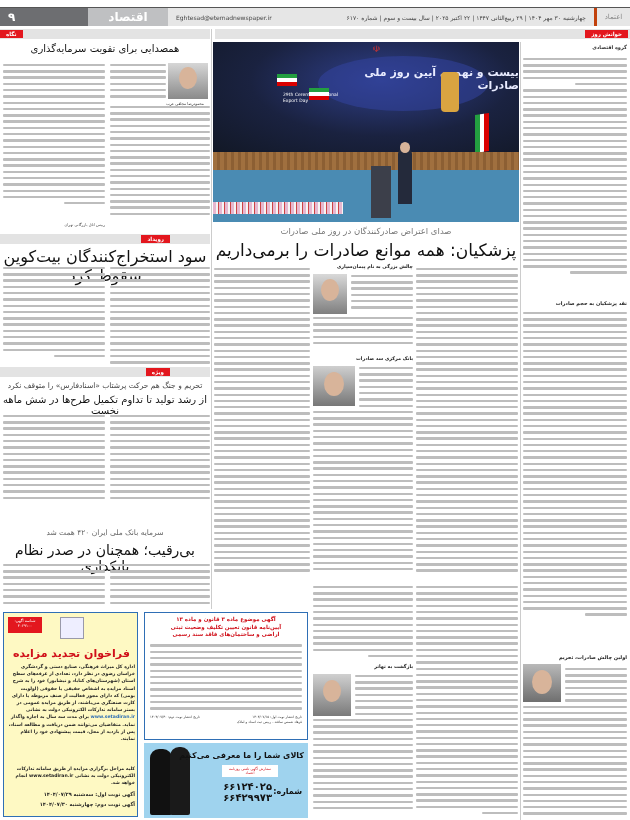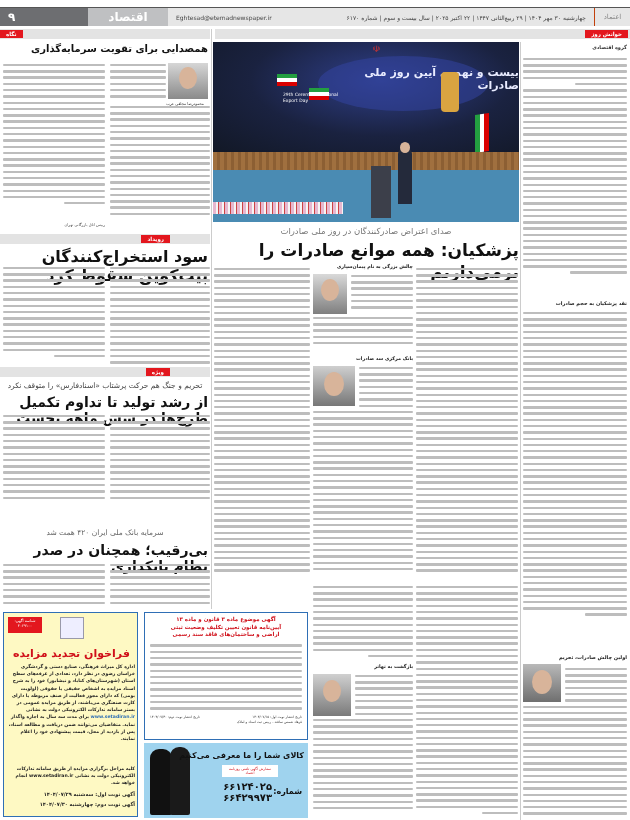--- a/index.html
+++ b/index.html
@@ -4,26 +4,26 @@
 <style>
 *{box-sizing:border-box;margin:0;padding:0}
 html,body{width:630px;height:820px;overflow:hidden;background:#fff}
 body{font-family:"DejaVu Sans",sans-serif;color:#222;position:relative;direction:rtl}
 .abs{position:absolute}
 .topline{left:0;top:0;width:630px;height:8px;background:#fff;border-bottom:1px solid #555}
 .header{left:0;top:8px;width:630px;height:18px;display:flex;direction:ltr}
 .hdr-page{width:88px;background:#6d6e71;color:#fff;font-weight:bold;font-size:12px;display:flex;align-items:center;padding-left:8px}
 .hdr-section{width:80px;background:#bfc0c2;color:#fff;font-weight:bold;font-size:12px;display:flex;align-items:center;justify-content:center}
 .hdr-mid{flex:1;background:#e6e6e6;display:flex;align-items:center;justify-content:space-between;padding:0 8px;font-size:6px;color:#444}
-.hdr-logo{width:36px;background:#e6e6e6;border-left:1px solid #c2410c;display:flex;align-items:center;justify-content:center;font-size:7px;color:#888}
+.hdr-logo{width:36px;background:#e6e6e6;border-left:3px solid #c2410c;display:flex;align-items:center;justify-content:center;font-size:7px;color:#888}
 .band{height:10px;background:#e3e3e3;display:flex;align-items:center}
 .tag{background:#e3171e;color:#fff;font-size:5.5px;font-weight:bold;padding:0 6px;height:8px;line-height:8px}
 .col{font-size:3.6px;line-height:6.3px;color:#444;text-align:justify;overflow:hidden}
 .line{display:block;height:2.4px;background:#bdbdbd;margin:3.9px 0 0 0;border-radius:1px}
-.h1{font-weight:bold;text-align:right;color:#111}
+.h1{font-weight:normal;text-align:center;color:#111}
 .sub{text-align:center;color:#777}
 .photo{background:linear-gradient(135deg,#c8c8c8,#8a8a8a);position:absolute}
 .face{position:absolute;border-radius:50%;background:#d8b49a}
 .sep{position:absolute;background:#ccc}
 .ad-box{position:absolute;border:1.5px solid #2f6fb5}
 .ad-text{font-size:5px;line-height:7.5px;color:#222;text-align:right}
 </style>
 </head>
 <body>
 
@@ -548,21 +548,21 @@
     <span class="line"></span>
     <span class="line"></span>
     <span class="line"></span>
     <span class="line" style="width:50%"></span>
 </div>
 
 <div class="abs band" style="left:0;top:367px;width:210px;justify-content:flex-start;padding-right:40px">
   <span class="tag">ویژه</span>
 </div>
 <div class="abs sub" style="left:2px;top:381px;width:206px;font-size:7.5px;color:#444">تحریم و جنگ هم حرکت پرشتاب «اسناد‌فارس» را متوقف نکرد</div>
-<div class="abs h1" style="left:2px;top:394px;width:206px;font-size:14px">از رشد تولید تا تداوم تکمیل طرح‌ها در شش ماهه نخست</div>
+<div class="abs h1" style="left:2px;top:394px;width:206px;font-size:10px">از رشد تولید تا تداوم تکمیل طرح‌ها در شش ماهه نخست</div>
 <div class="abs col" style="left:110px;top:411px;width:100px;height:92px">
   <span class="line"></span>
     <span class="line"></span>
     <span class="line"></span>
     <span class="line"></span>
     <span class="line"></span>
     <span class="line"></span>
     <span class="line"></span>
     <span class="line"></span>
     <span class="line"></span>

